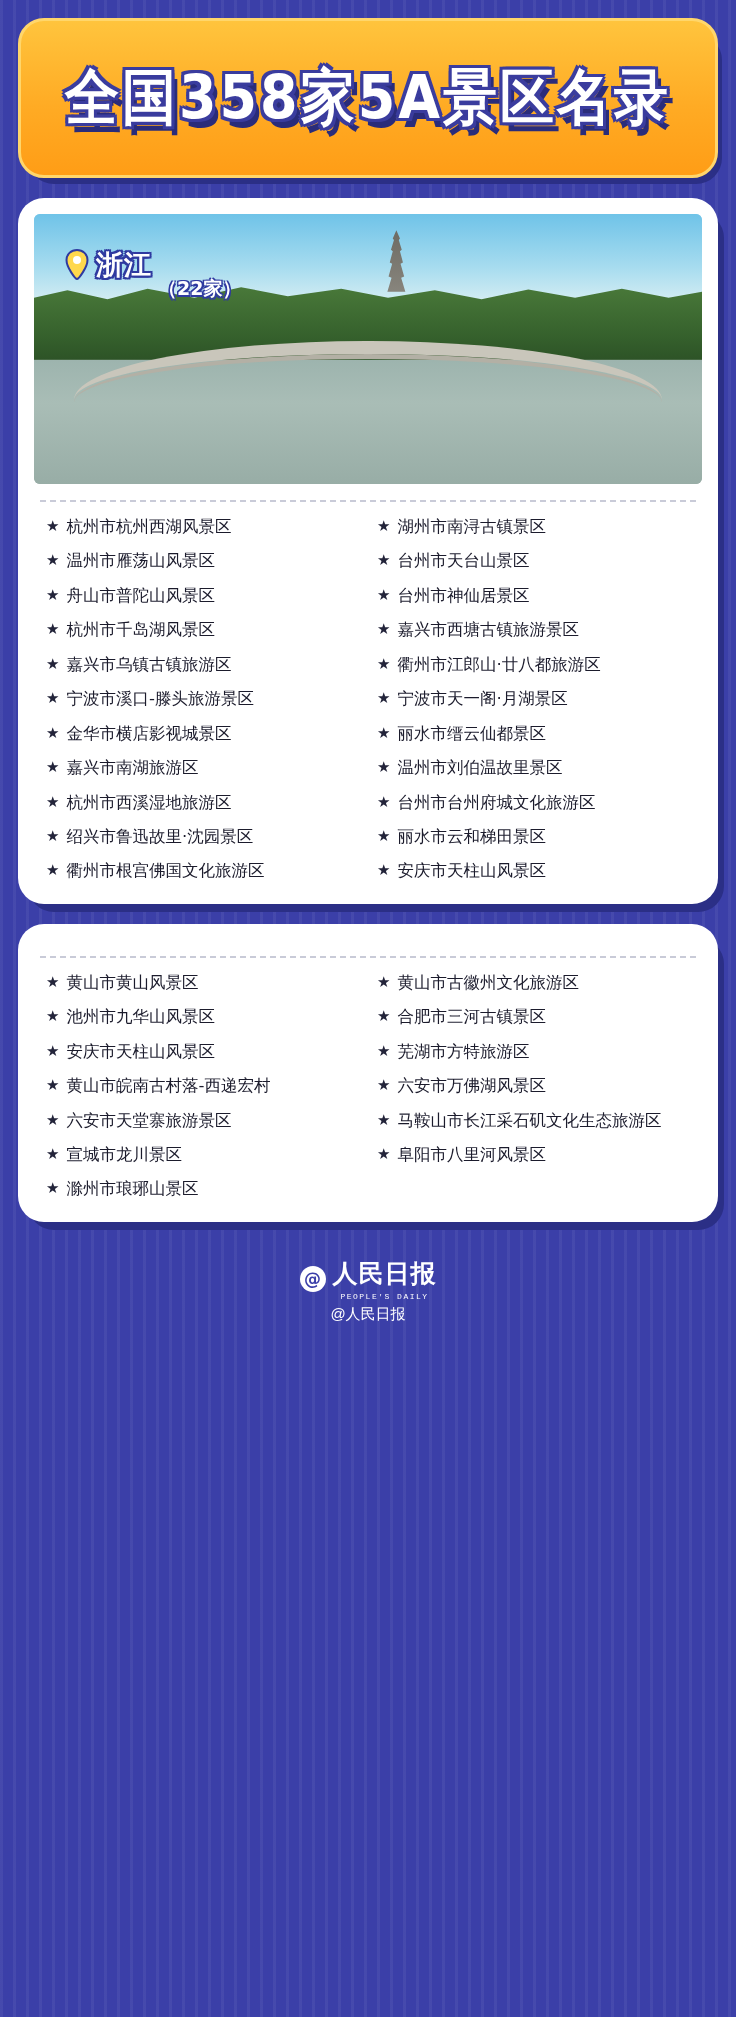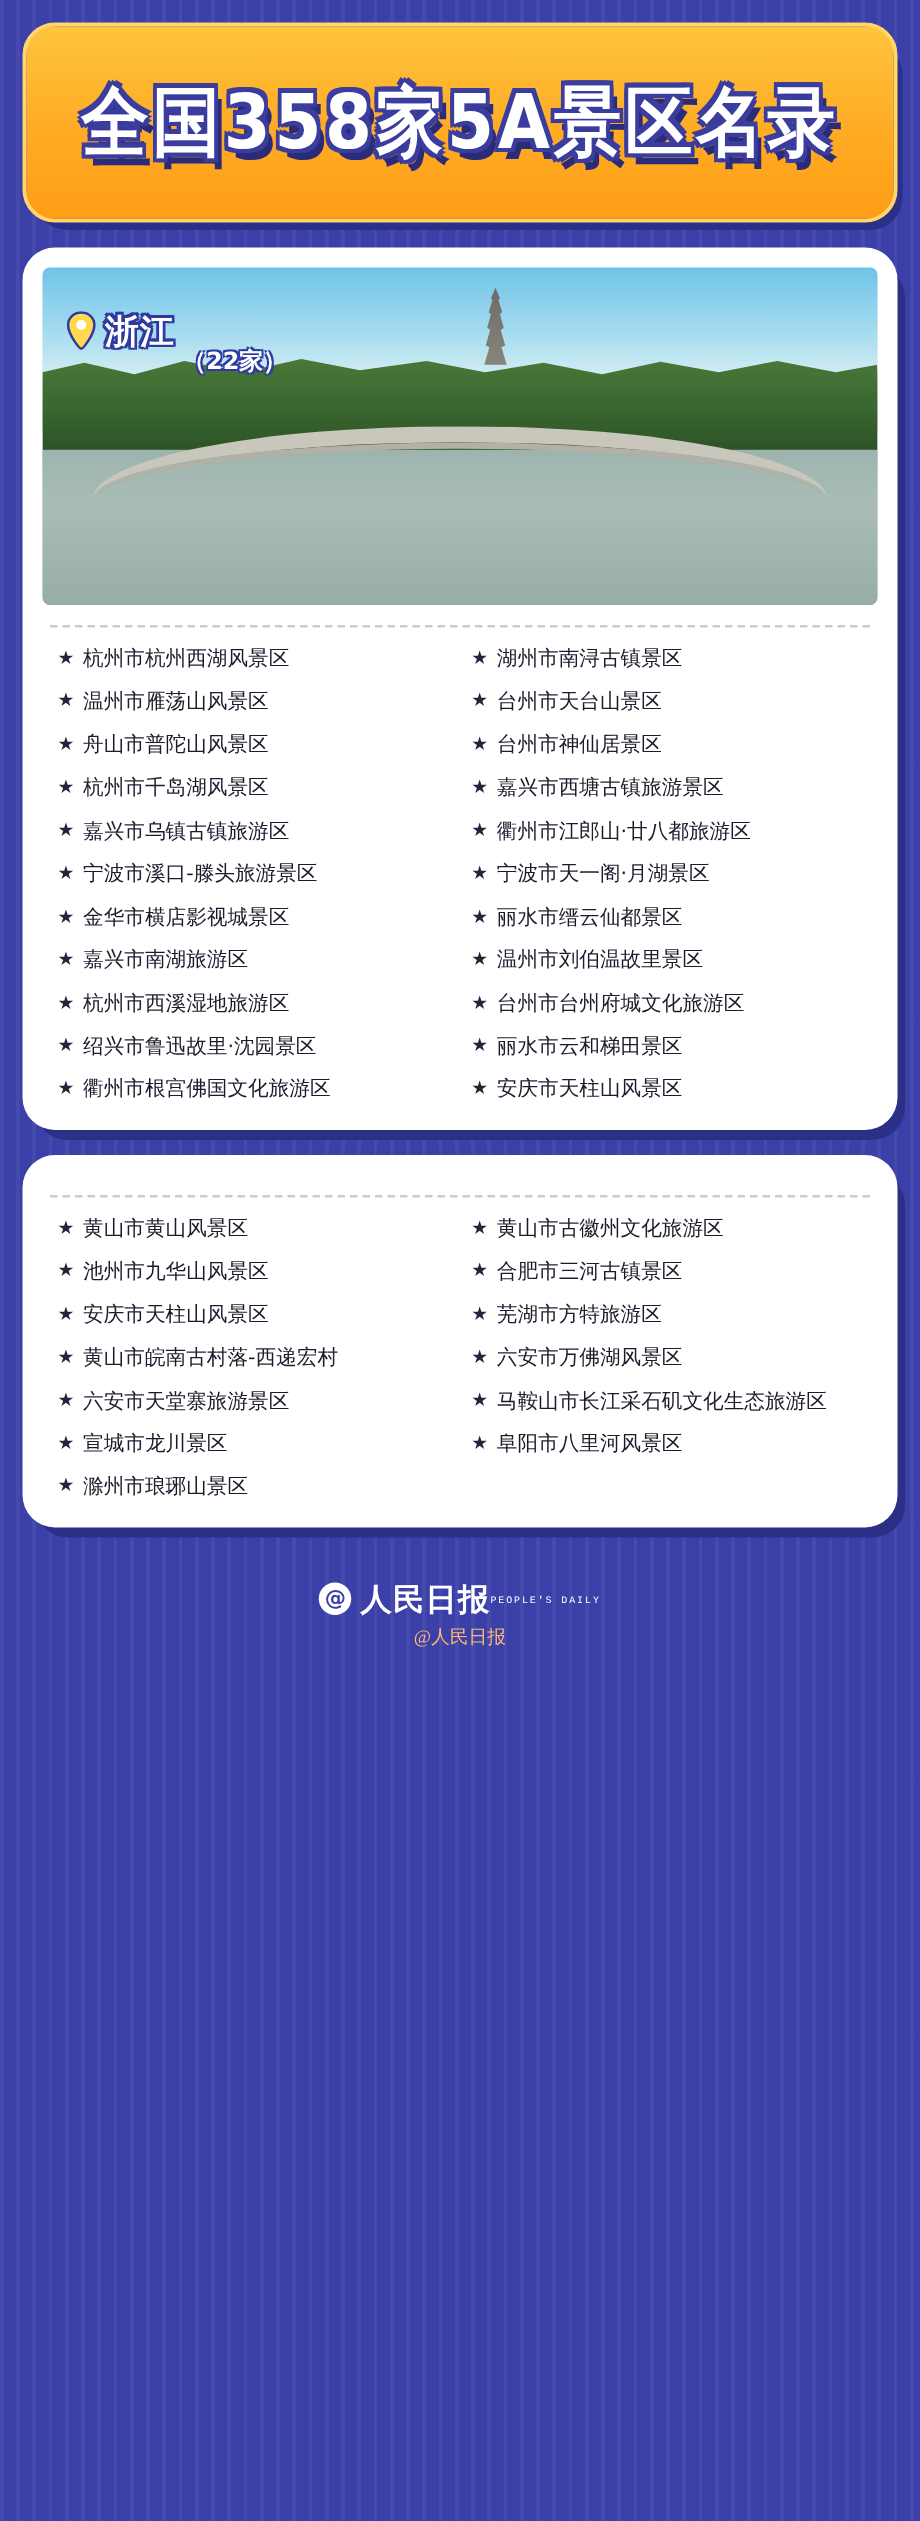--- a/index.html
+++ b/index.html
@@ -127,21 +127,21 @@
   .ah-pine { position:absolute; left:22%; top:10%; width:58%; height:48%;
     background: radial-gradient(ellipse at 35% 60%, rgba(40,60,40,.95) 0%, rgba(40,60,40,.75) 36%, rgba(40,60,40,0) 62%),
                 radial-gradient(ellipse at 72% 38%, rgba(45,66,44,.9) 0%, rgba(45,66,44,.6) 32%, rgba(45,66,44,0) 60%); }
   .ah-trunk { position:absolute; left:26%; top:46%; width:42%; height:7px;
     background: linear-gradient(90deg,#4b3f2c,#6a5a3f);
     transform: rotate(-9deg); border-radius: 4px; }
 
   
   .prov-chip {
     position: absolute;
-    left: 18px; top: 14px;
+    left: 30px; top: 14px;
     display: flex;
     align-items: center;
     gap: 6px;
   }
   .pin-icon { width: 26px; height: 32px; display: block; }
   .prov-name {
     font-family: "DejaVu Sans", sans-serif;
     font-size: 27px;
     font-weight: bold;
     color: #ffffff;
@@ -210,24 +210,24 @@
   .footer-cn {
     font-family: "DejaVu Sans", sans-serif;
     font-size: 25px; font-weight: bold; color: #ffffff; letter-spacing: 1px;
   }
   .footer-en {
     font-family: Liberation Mono, monospace;
     font-size: 8px; color: #ffffff; letter-spacing: 1.5px;
     margin-top: 2px;
   }
   .footer-handle {
-    font-family: Liberation Serif, serif;
-    font-size: 15px; color: #fdba74;
-  }
-  .logo-block { display:flex; flex-direction: row; align-items: center; }
+    font-family: Liberation Sans, sans-serif;
+    font-size: 15px; color: #ffffff;
+  }
+  .logo-block { display:flex; flex-direction: column; align-items: center; }
 </style>
 </head>
 <body>
 
 <div class="banner-wrap">
   <div class="banner-shadow"></div>
   <div class="banner">
     <div class="banner-title">全国358家5A景区名录</div>
   </div>
 </div>

